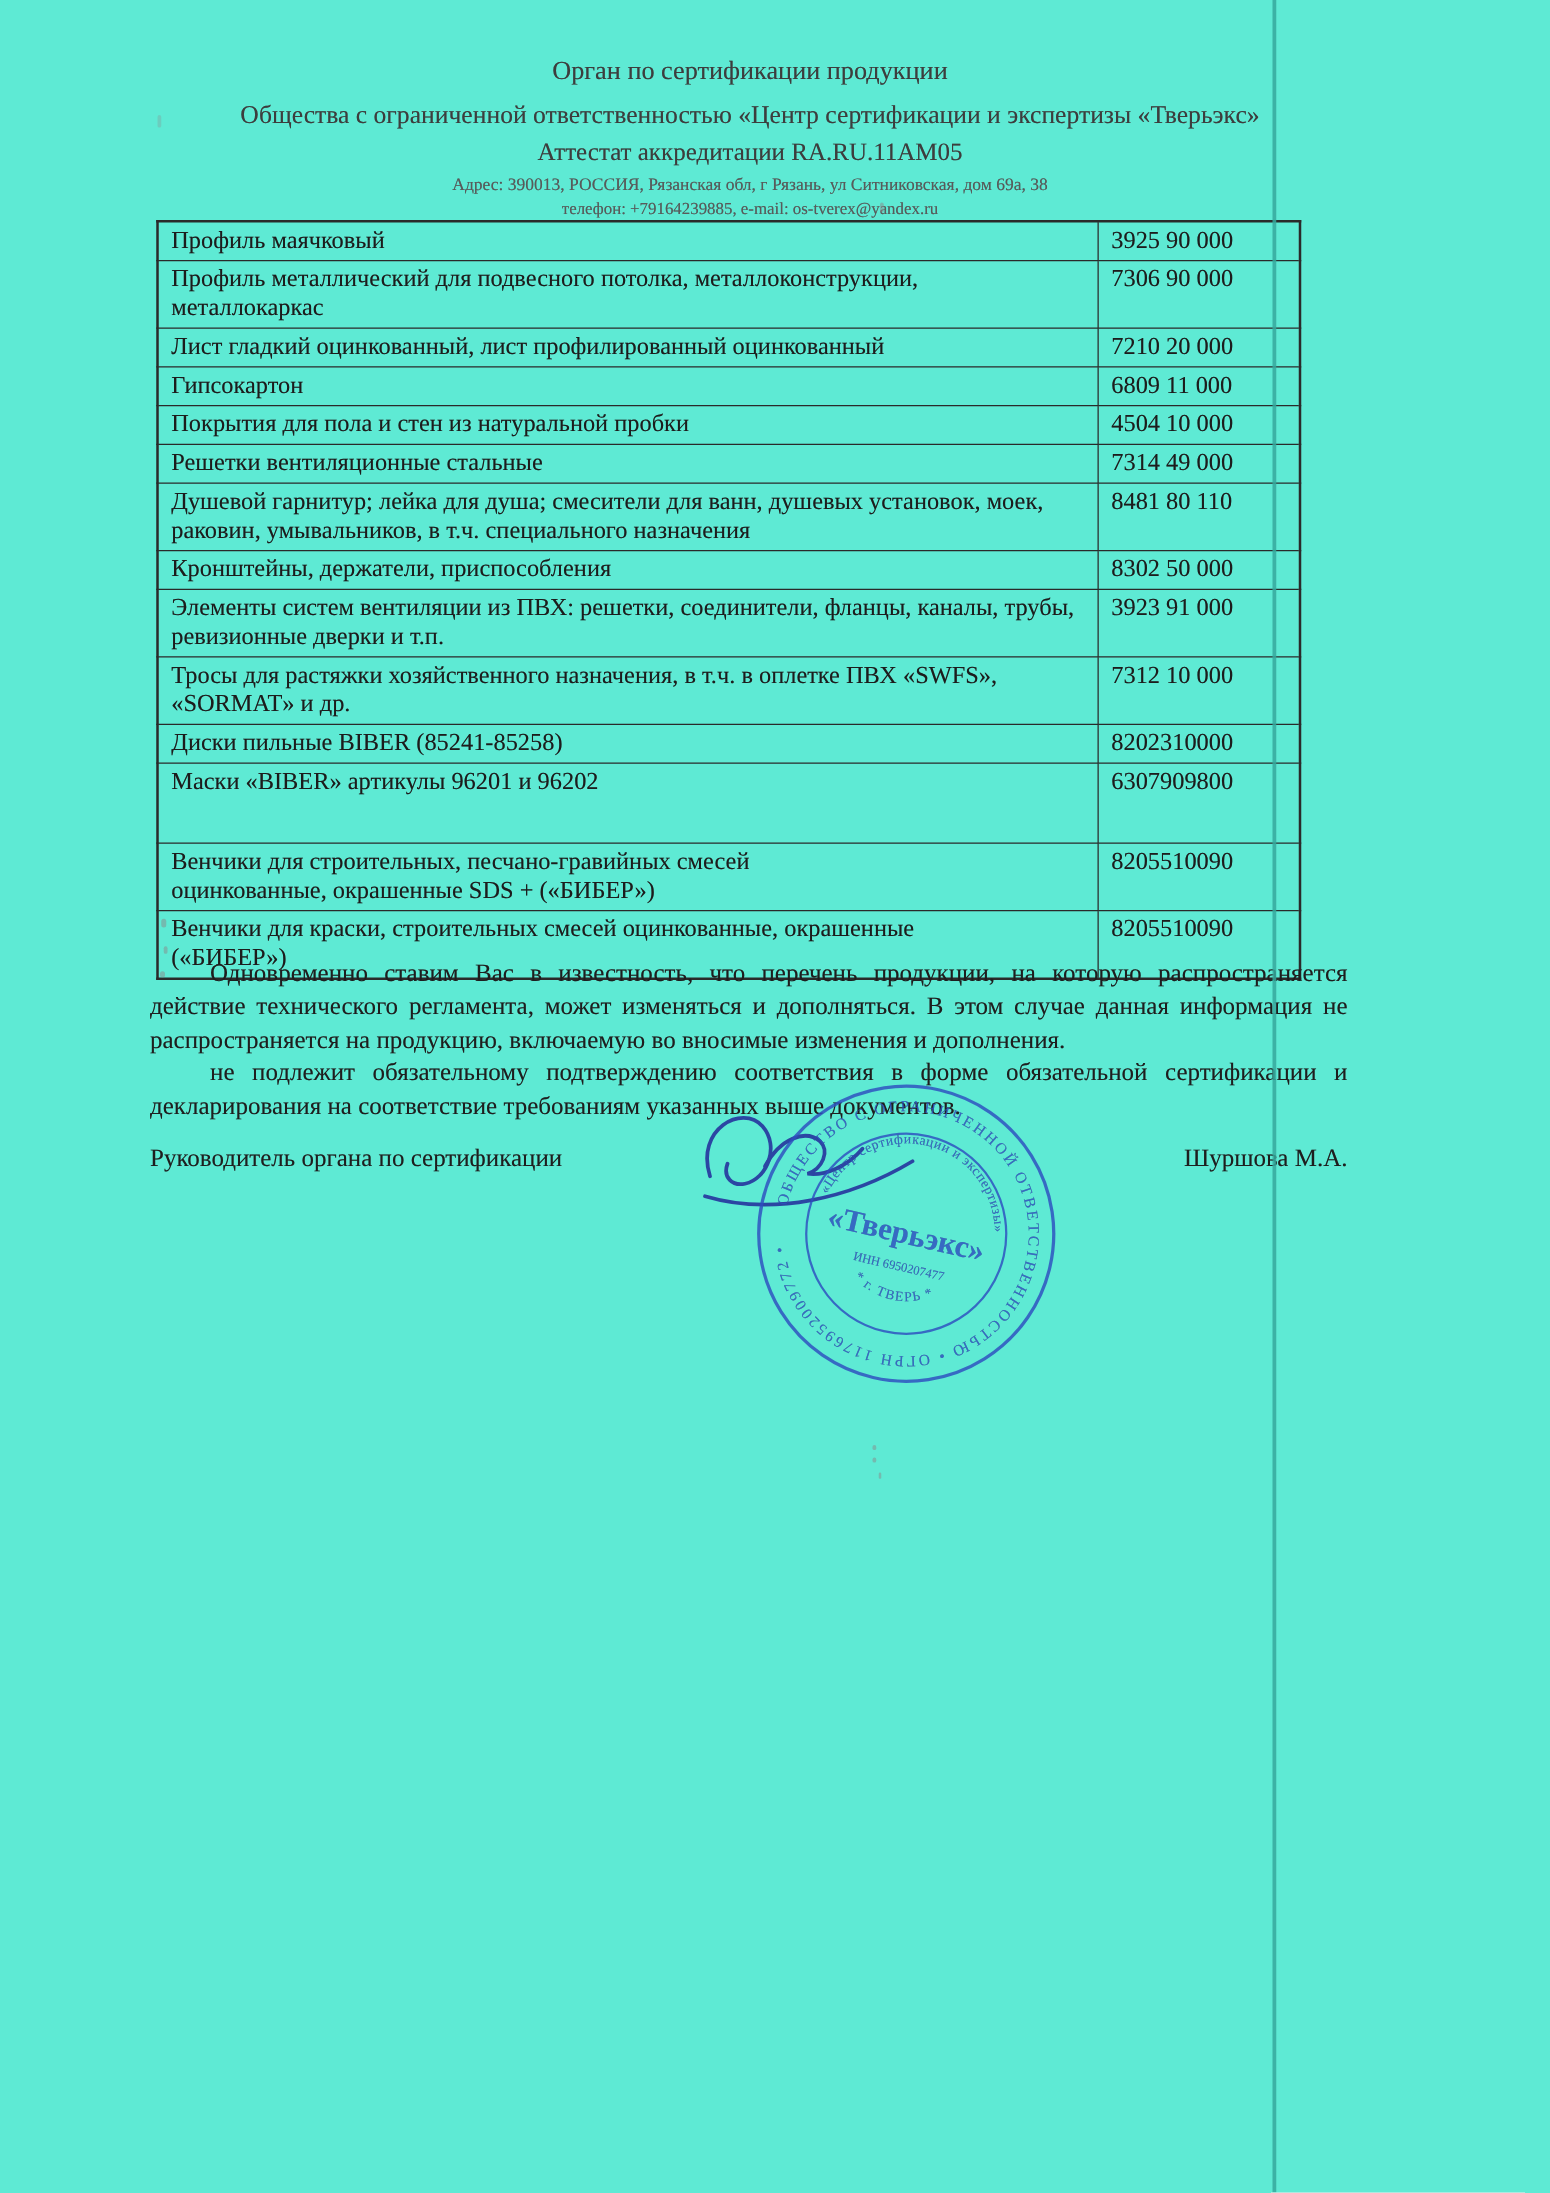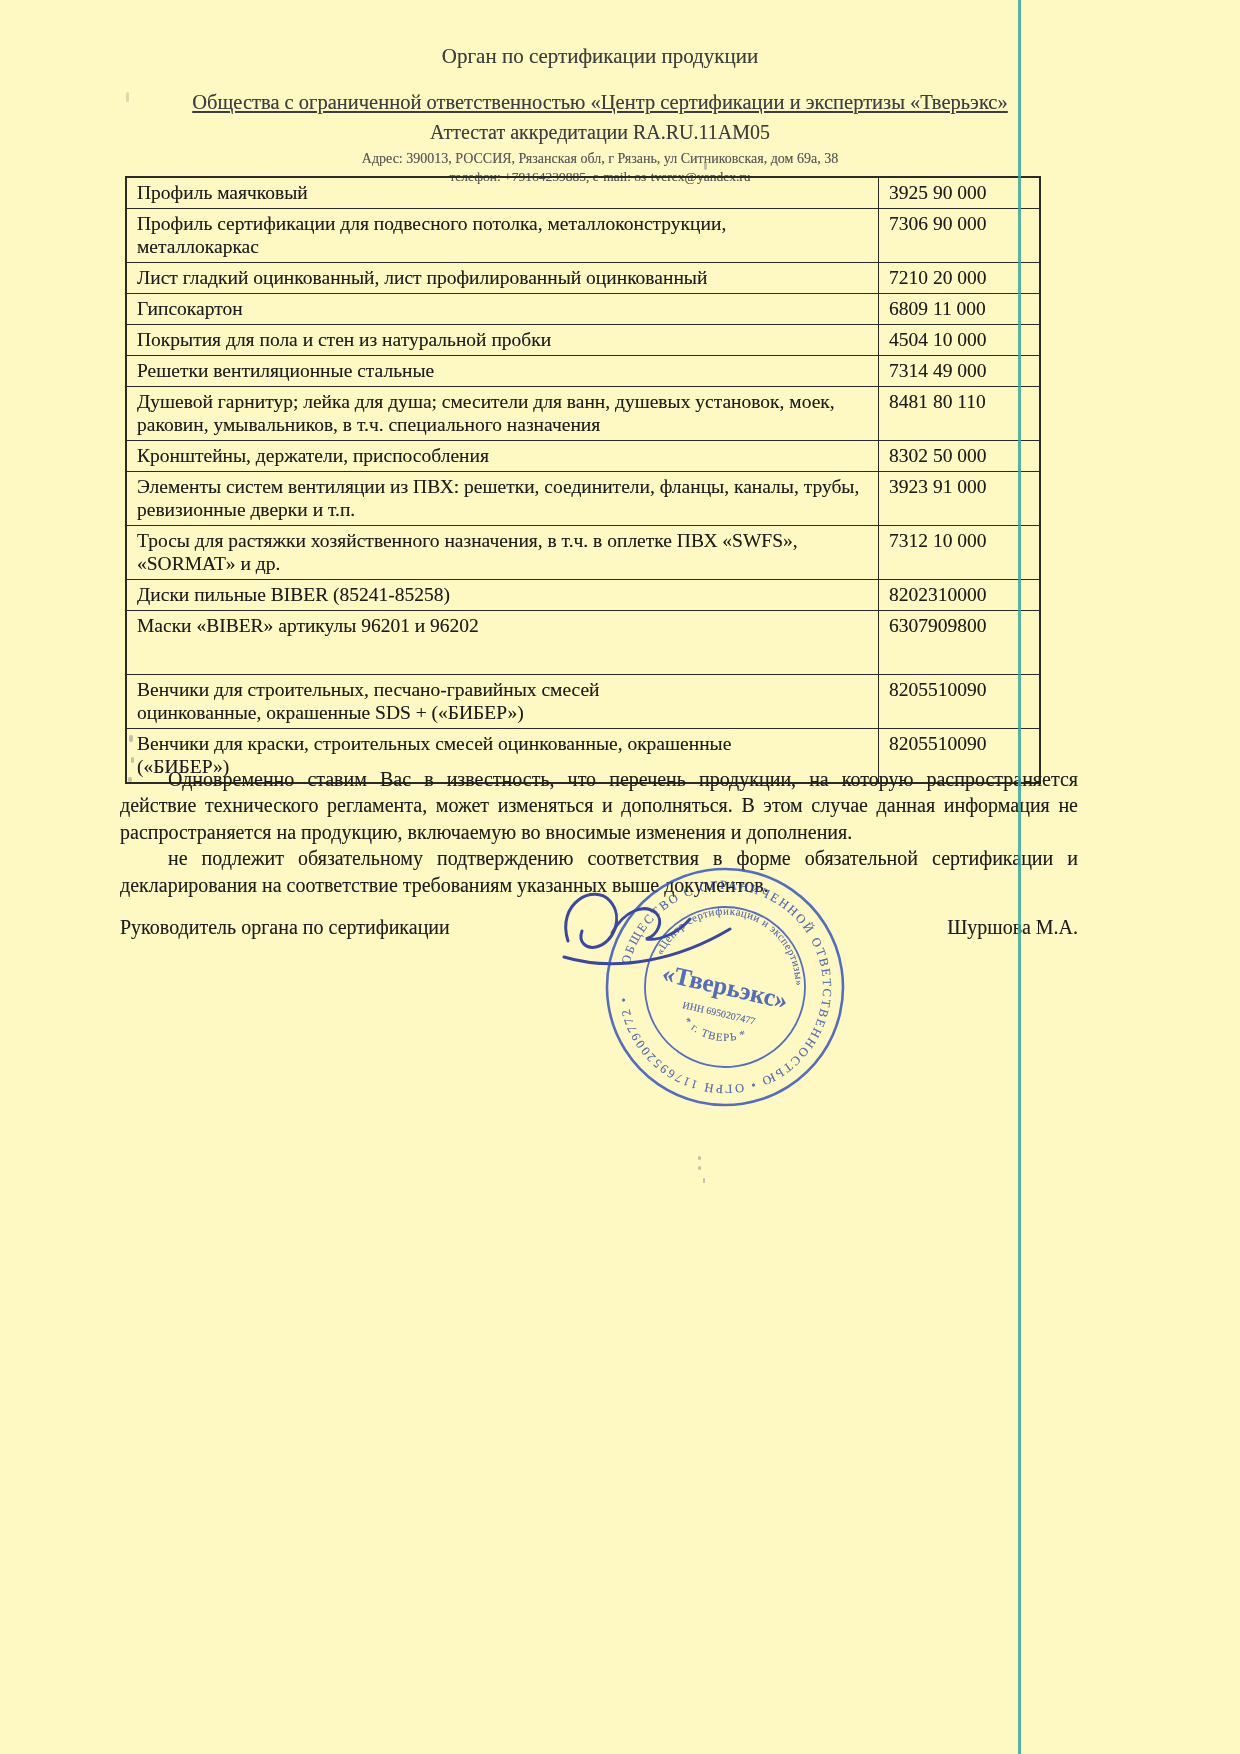--- a/index.html
+++ b/index.html
@@ -1,24 +1,24 @@
 <!DOCTYPE html>
 <html><head>
 <meta charset="utf-8">
 <style>
   html,body{margin:0;padding:0;background:#e9e9e9;}
   .page{
-    position:relative;width:1240px;height:1754px;margin:0 auto;background:#fef9c3;
+    position:relative;width:1240px;height:1754px;margin:0 auto;background:#5eead4;
     font-family:"Liberation Serif",serif;color:#242424;overflow:hidden;
     text-shadow:0 0 .35px rgba(50,50,50,.45);
   }
   
   .header{position:absolute;left:60px;top:44px;width:1080px;text-align:center;color:#3d3d3d;}
   .h-line1{font-size:21px;}
-  .h-line2{font-size:20.5px;margin-top:22px;text-decoration:underline;}
+  .h-line2{font-size:20.5px;margin-top:12px;}
   .h-line3{font-size:20px;margin-top:7px;}
   .h-addr{font-size:14px;margin-top:7px;color:#5a5a5a;}
   .h-contact{font-size:13.5px;margin-top:2px;color:#5a5a5a;}
   
   .doc-table{position:absolute;left:125px;top:176px;width:916px;border-collapse:collapse;border:2px solid #2a2a2a;padding-left:16px;}
   .doc-table td{
     border:1.6px solid #2a2a2a;font-size:19.5px;line-height:1.18;
     padding:3px 10px 4px 10px;vertical-align:top;color:#1c1c1c;
   }
   td.name-cell{white-space:pre-line;}
@@ -49,21 +49,21 @@
     <div class="h-contact">телефон: +79164239885, e-mail: os-tverex@yandex.ru</div>
   </div>
 
   <table class="doc-table">
     <tbody>
       <tr>
         <td class="name-cell">Профиль маячковый</td>
         <td class="code-cell">3925 90 000</td>
       </tr>
       <tr>
-        <td class="name-cell">Профиль сертификации для подвесного потолка, металлоконструкции,
+        <td class="name-cell">Профиль металлический для подвесного потолка, металлоконструкции,
 металлокаркас</td>
         <td class="code-cell">7306 90 000</td>
       </tr>
       <tr>
         <td class="name-cell">Лист гладкий оцинкованный, лист профилированный оцинкованный</td>
         <td class="code-cell">7210 20 000</td>
       </tr>
       <tr>
         <td class="name-cell">Гипсокартон</td>
         <td class="code-cell">6809 11 000</td>

